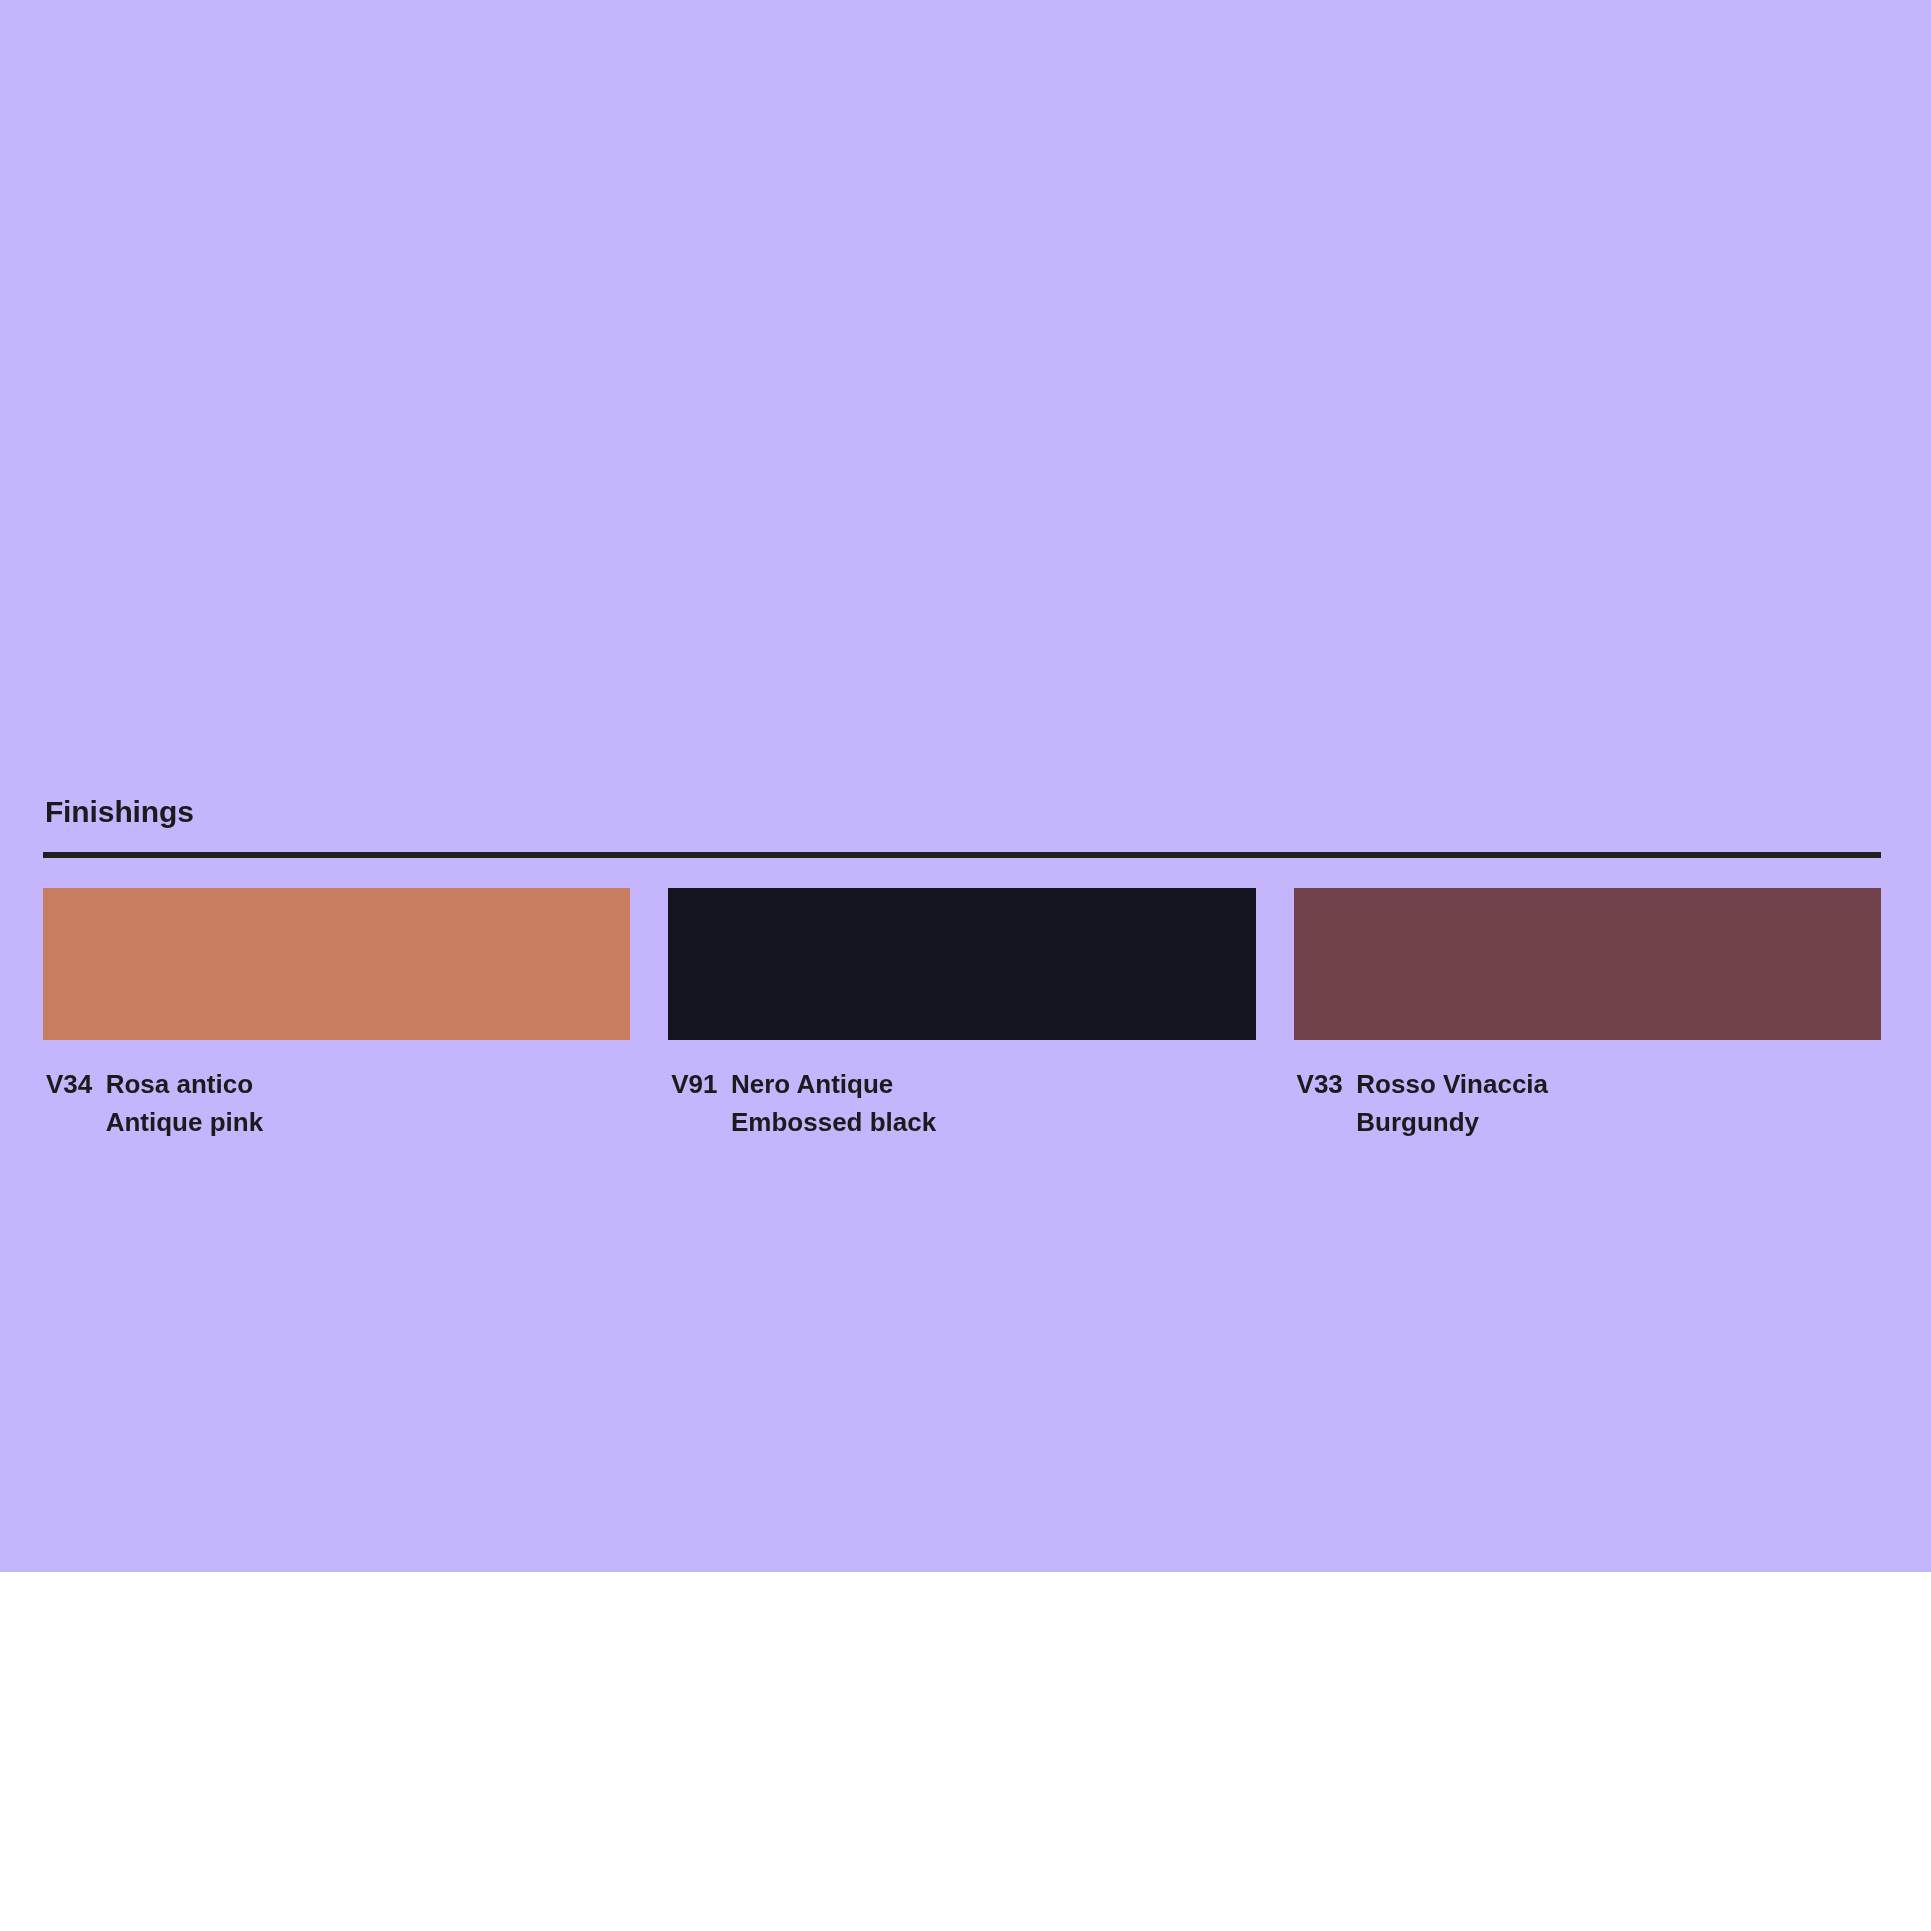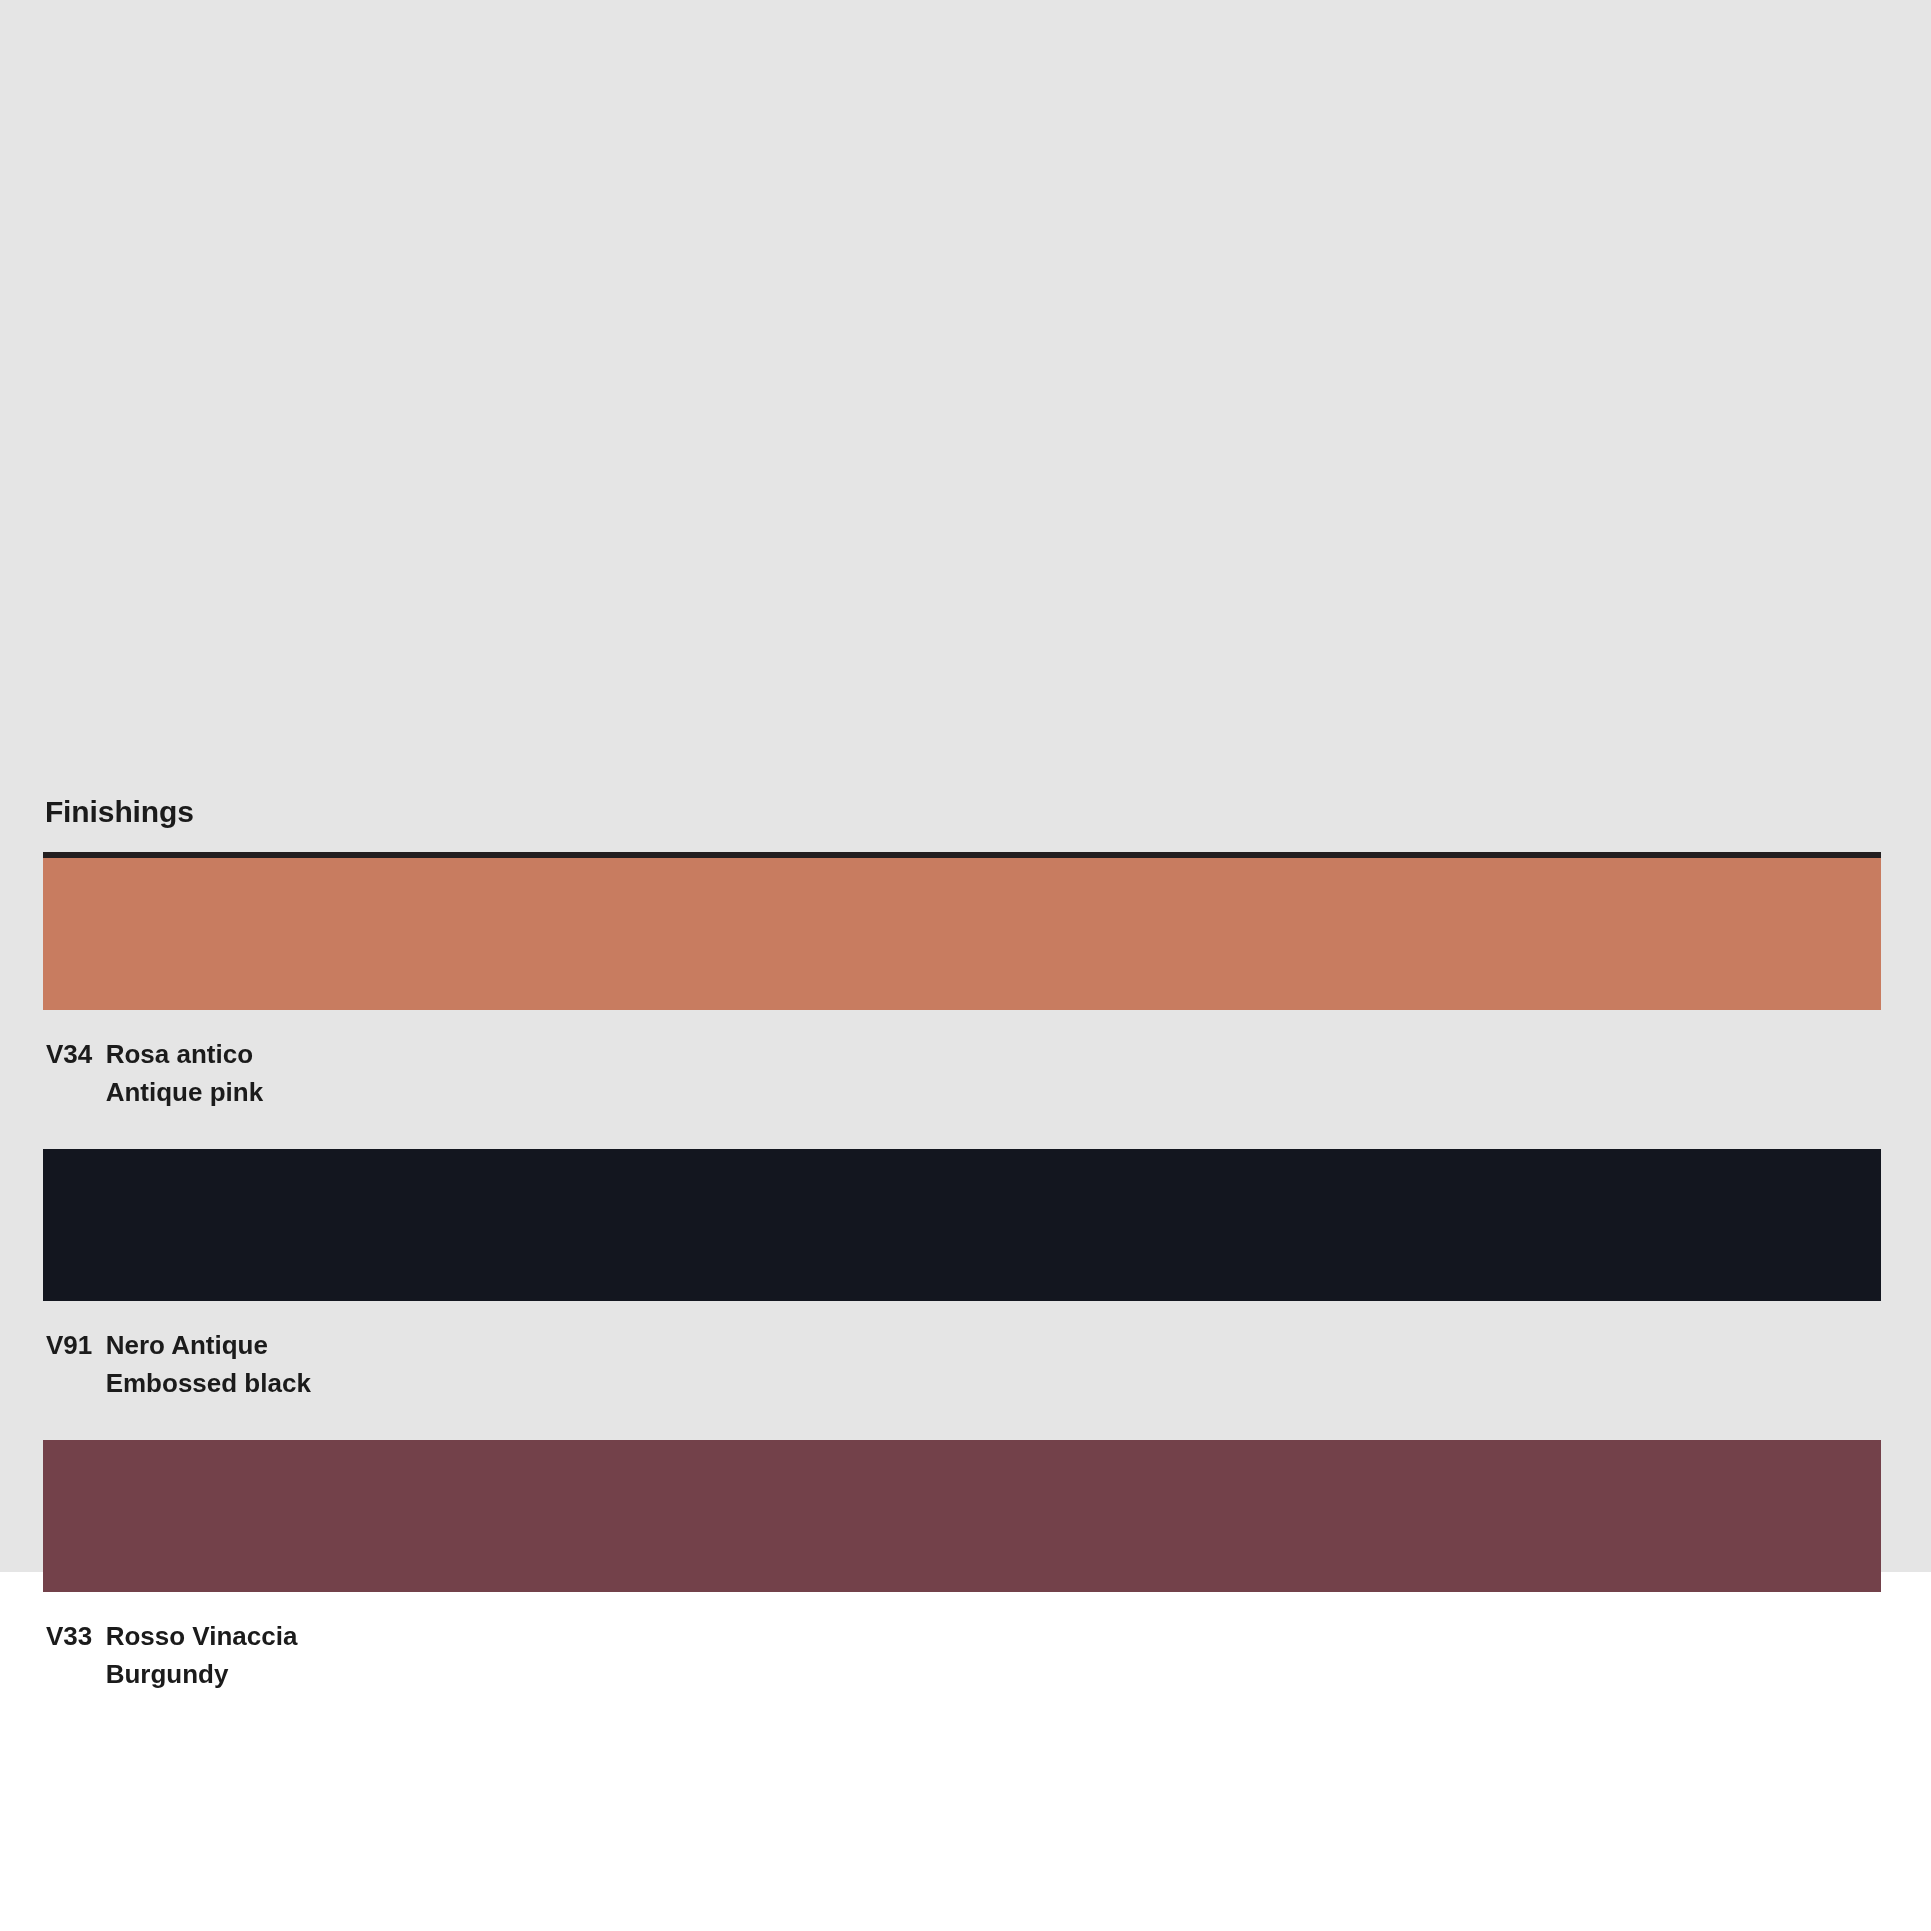--- a/index.html
+++ b/index.html
@@ -13,21 +13,21 @@
     height: 1931px;
     font-family: "Liberation Sans", sans-serif;
     -webkit-font-smoothing: antialiased;
     overflow: hidden;
   }
 
   #page {
     position: relative;
     width: 1931px;
     height: 1572px;
-    background: #e5e5e5;
+    background: #c4b5fd;
   }
 
   
   #finishings-section {
     position: absolute;
     left: 43px;
     top: 792px;
     width: 1838px;
   }
 
@@ -44,22 +44,22 @@
   .section-rule {
     width: 100%;
     height: 5.8px;
     background: #231f20;
     margin: 0;
   }
 
   
   .swatch-grid {
     display: flex;
-    flex-direction: column;
     gap: 38px;
+    margin-top: 30px;
   }
 
   .swatch-card {
     flex: 1 1 0;
     min-width: 0;
   }
 
   .swatch-chip {
     width: 100%;
     height: 152px;

